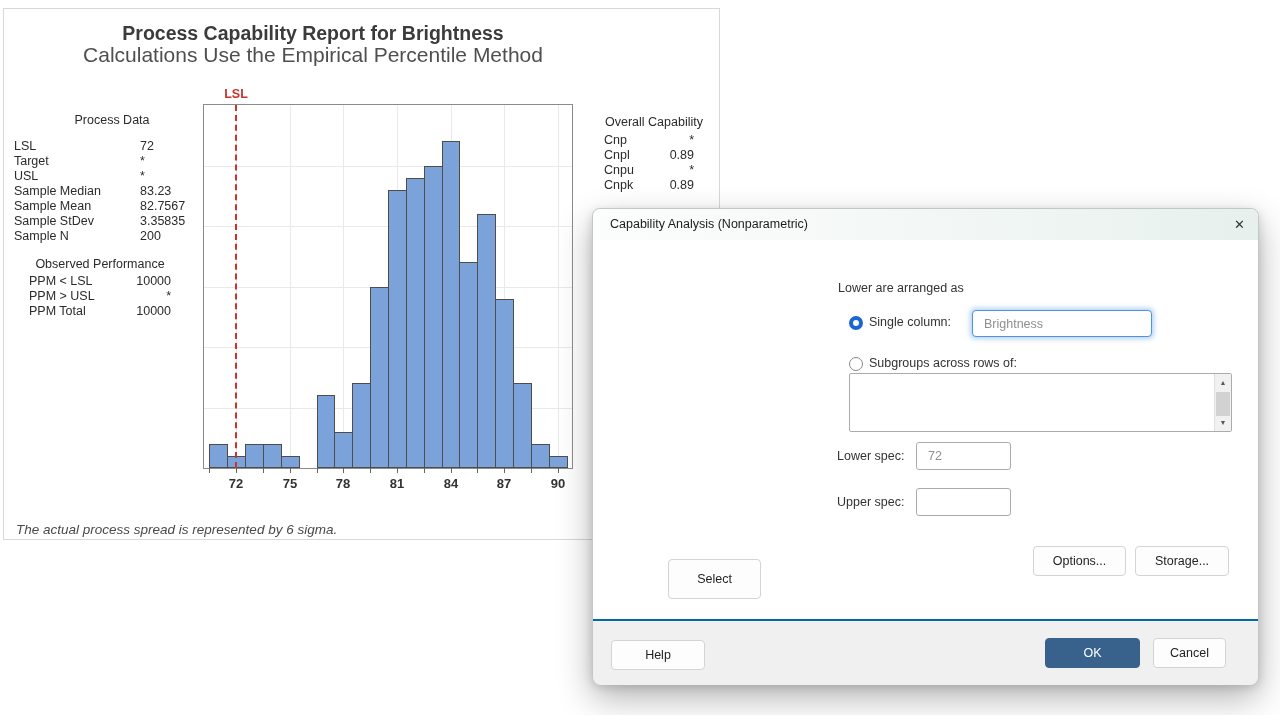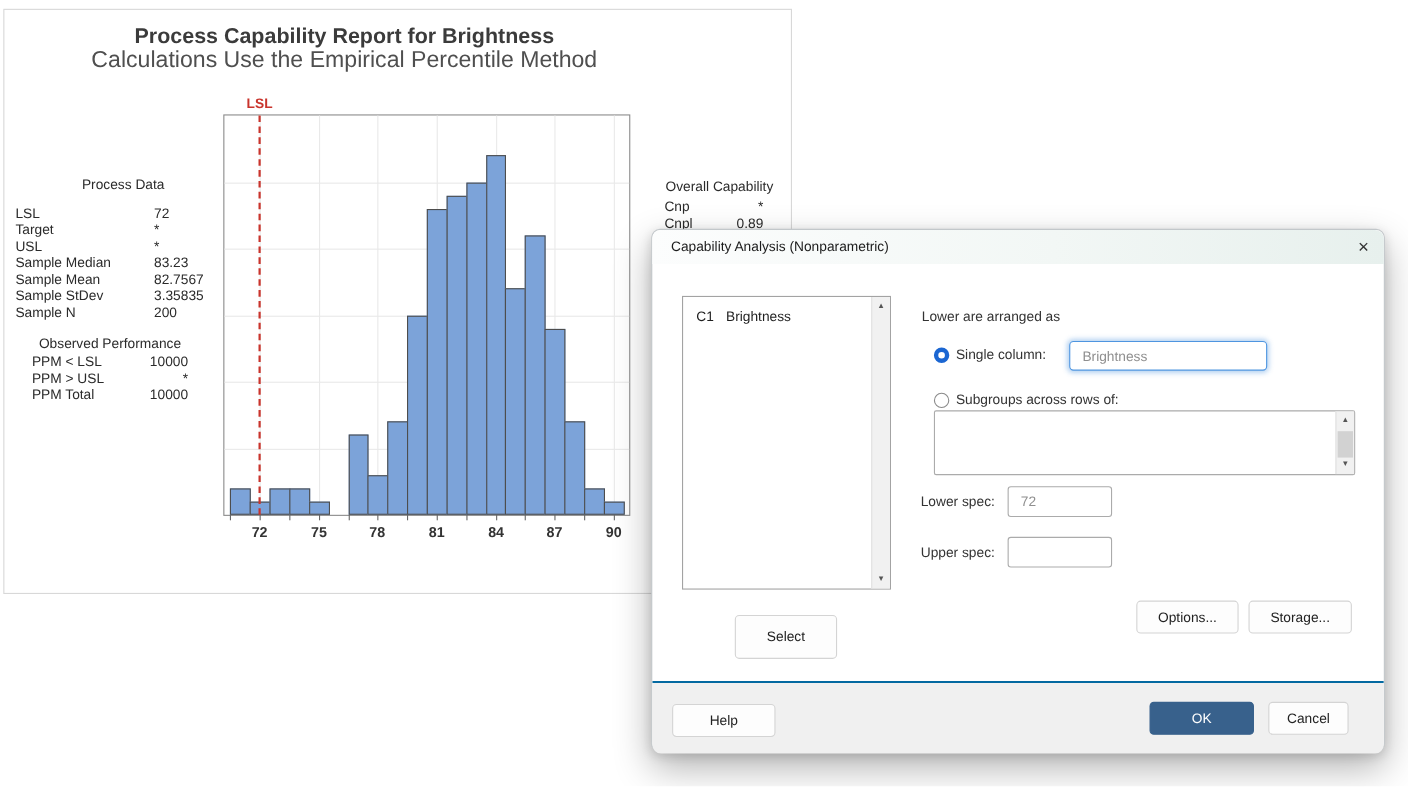--- a/index.html
+++ b/index.html
@@ -8,21 +8,21 @@
 
   
   .report{position:absolute;left:3px;top:8px;width:715px;height:530px;background:#fff;border:1px solid #d8d8d8;}
   .rtitles{position:absolute;left:0;top:12px;width:618px;text-align:center;}
   .rtitle{font-size:19.5px;font-weight:bold;color:#3b3b3b;line-height:24px;}
   .rsub{font-size:21px;color:#4f4f4f;line-height:20px;}
   .footnote{position:absolute;left:12px;top:513px;font-size:13.5px;font-style:italic;color:#4a4a4a;}
 
   
   .panel{position:absolute;font-size:12.5px;color:#2b2b2b;}
-  .ptitle{height:15px;line-height:15px;text-align:center;margin-top:48px;}
+  .ptitle{height:15px;line-height:15px;text-align:center;}
   .srow{position:relative;height:15px;line-height:15px;}
   .panel.val-left  .sv{position:absolute;left:126px;}
   .panel.val-right .sv{position:absolute;right:0;text-align:right;}
   #panel-process{left:10px;top:104px;width:196px;}
   #panel-process .ptitle{margin-bottom:11px;}
   #panel-observed{left:25px;top:248px;width:142px;}
   #panel-observed .ptitle{margin-bottom:2px;}
   #panel-overall{left:593px;top:106px;width:114px;}
   #panel-overall .ptitle{margin-bottom:3px;}
   #panel-overall .srow{padding-left:7px;}
@@ -166,37 +166,29 @@
         <div class="xtick" style="left: 354px; top: 363px;"></div>
         <div class="xlab" style="left: 16px; top: 371px;">72</div>
         <div class="xlab" style="left: 70px; top: 371px;">75</div>
         <div class="xlab" style="left: 123px; top: 371px;">78</div>
         <div class="xlab" style="left: 177px; top: 371px;">81</div>
         <div class="xlab" style="left: 231px; top: 371px;">84</div>
         <div class="xlab" style="left: 284px; top: 371px;">87</div>
         <div class="xlab" style="left: 338px; top: 371px;">90</div>
       </div>
 
+    <div class="footnote">The actual process spread is represented by 6 sigma.</div>
   </div>
 
   <div class="dialog">
     <div class="titlebar">
       <span class="titletext">Capability Analysis (Nonparametric)</span>
       <span class="closebtn">✕</span>
     </div>
 
-    <div class="listbox">
-      <div id="lb-items">
-          <div class="lbitem"><span class="cid">C1</span><span>Brightness</span></div>
-        </div>
-      <div class="sbar">
-        <div class="sarrow up">▲</div>
-        <div class="sarrow down">▼</div>
-      </div>
-    </div>
 
     <button class="btn" style="left:75px;top:350px;width:93px;height:40px;">Select</button>
 
     <div class="lbl" style="left:245px;top:72px;">Lower are arranged as</div>
 
     <span class="radio on" style="left:256px;top:107px;"></span>
     <div class="lbl" style="left:276px;top:106px;">Single column:</div>
     <input class="field focused" style="left: 379px; top: 101px; width: 180px; height: 27px;" value="Brightness">
 
     <span class="radio off" style="left:256px;top:148px;"></span>

